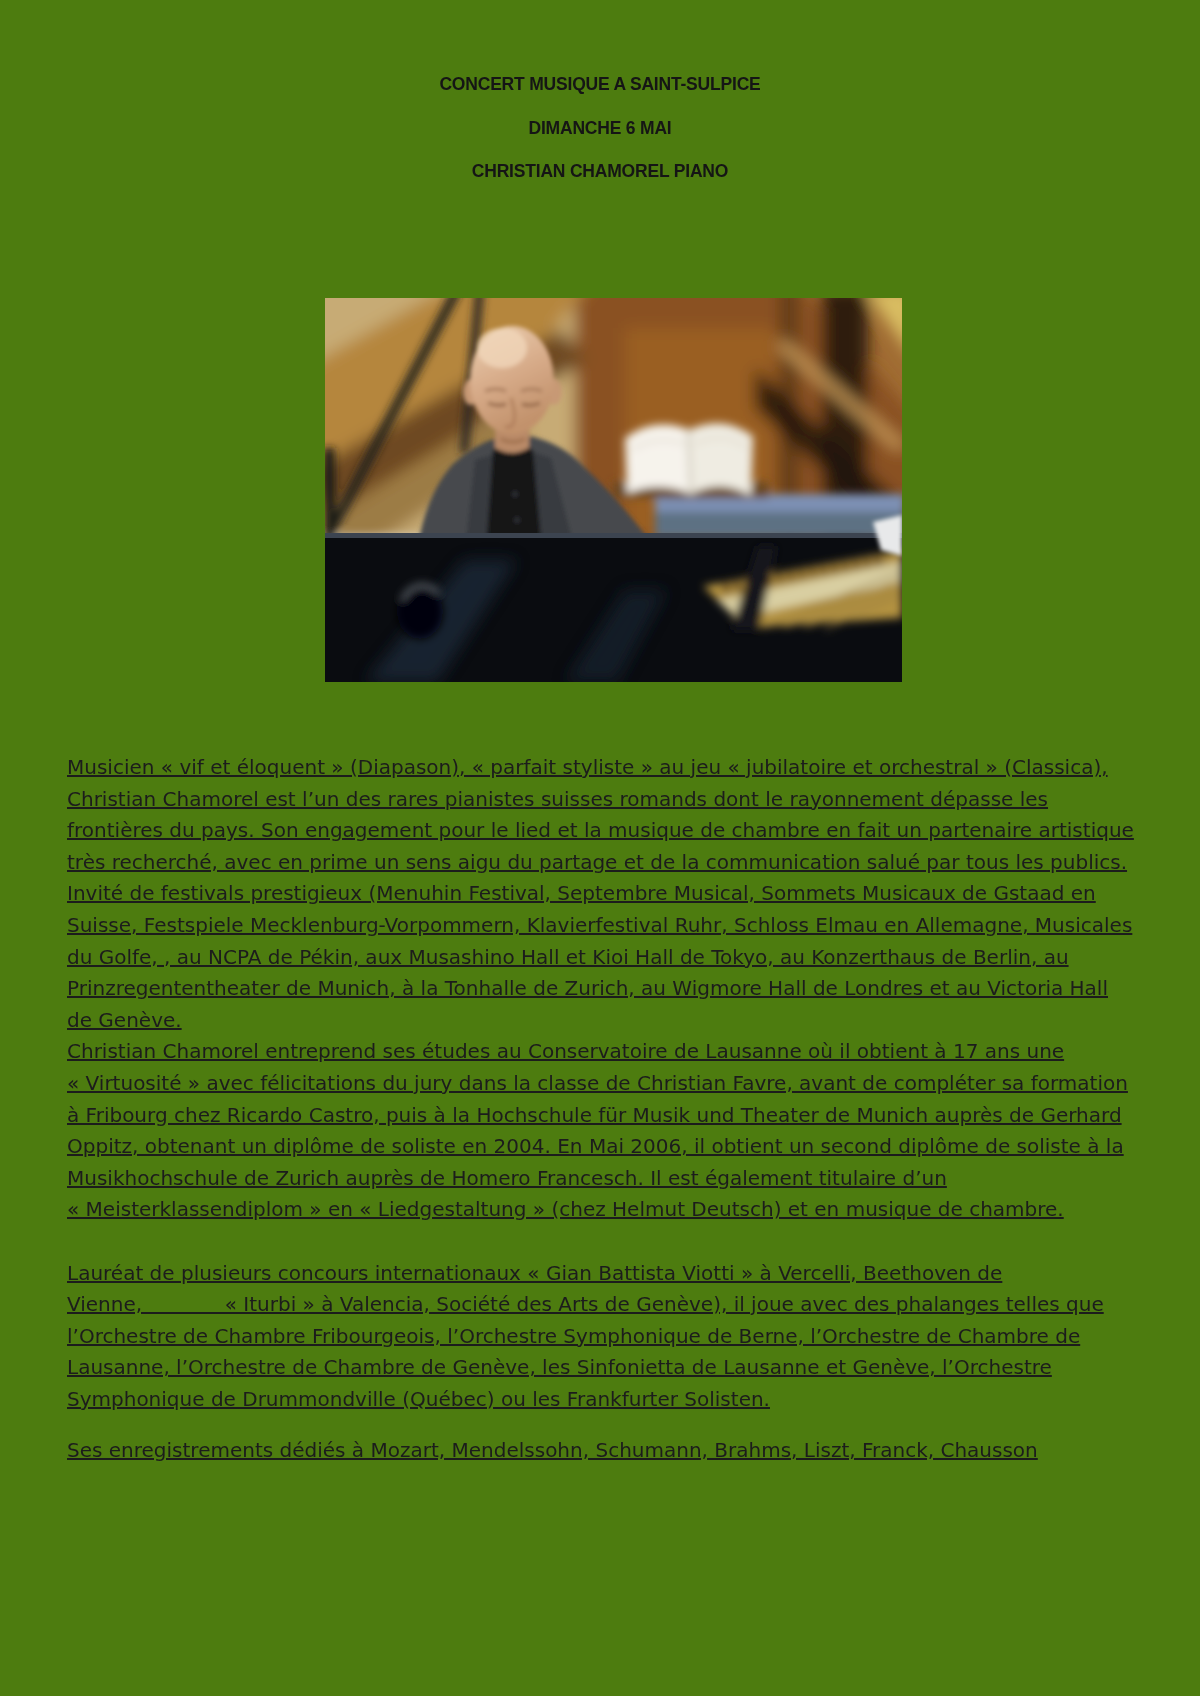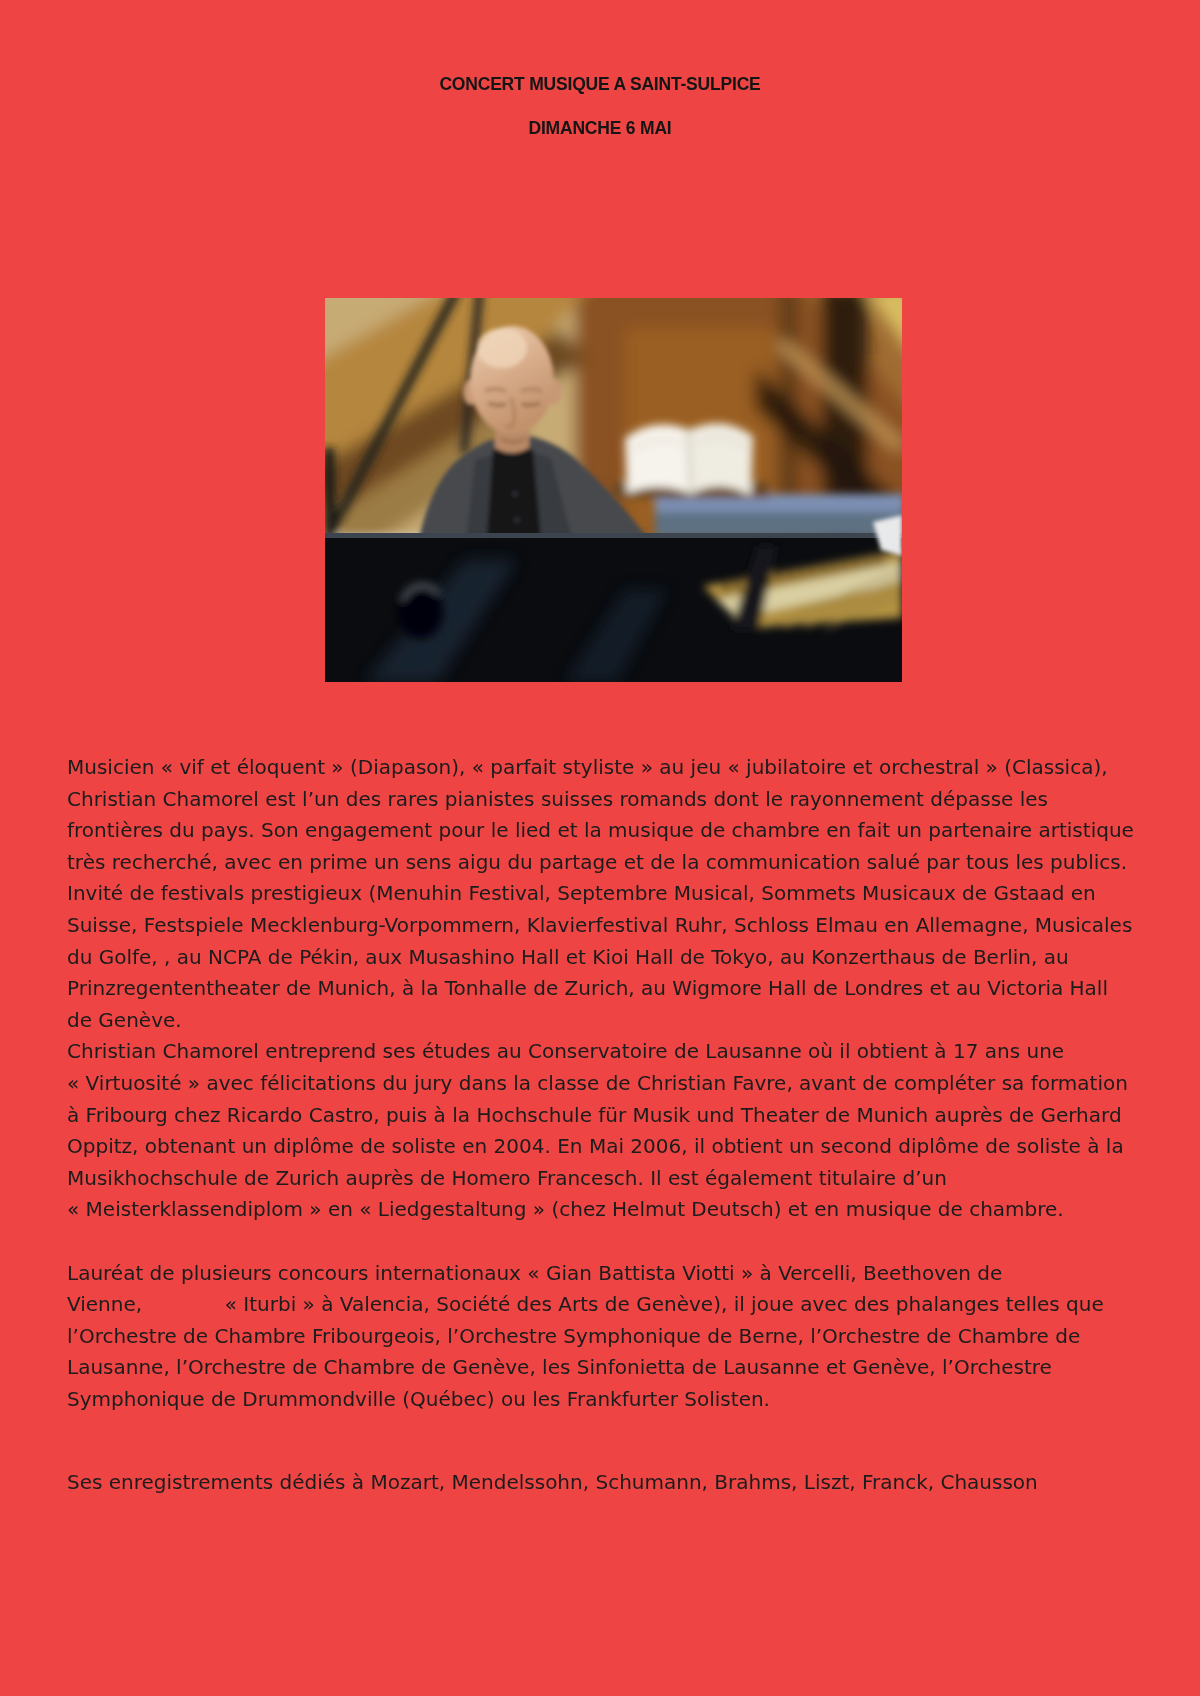--- a/index.html
+++ b/index.html
@@ -1,20 +1,20 @@
 <!DOCTYPE html>
 <html lang="fr"><head>
 <meta charset="utf-8">
 <style>
   html,body { margin:0; padding:0; background:#ffffff; }
   .page {
     position:relative;
     width:1200px;
     height:1696px;
-    background:#ef4444;
+    background:#4d7c0f;
     overflow:hidden;
     font-family:"DejaVu Sans", sans-serif;
     color:#1a1a1a;
   }
   .headings {
     position:absolute;
     top:63px; left:0; right:0;
     text-align:center;
   }
   .heading-line {
@@ -36,33 +36,35 @@
   }
   .photo-figure svg { display:block; }
   .body-text {
     position:absolute;
     left:67px; top:752px;
     width:1072px;
     font-size:20px;
     line-height:31.6px;
     letter-spacing:0px;
     color:#1c1c1c;
+    text-decoration:underline;
   }
   .body-text p { margin:0; padding:0; }
   .body-text p.gap-one { margin-top:31.6px; }
-  .body-text p.gap-two { margin-top:52px; }
+  .body-text p.gap-two { margin-top:20px; }
 </style>
 </head>
 <body>
 
 <div class="page">
 
   <header class="headings">
     <div class="heading-line">CONCERT MUSIQUE A SAINT-SULPICE</div>
     <div class="heading-line">DIMANCHE 6 MAI</div>
+    <div class="heading-line">CHRISTIAN CHAMOREL PIANO</div>
   </header>
 
   <figure class="photo-figure">
     <svg width="577" height="384" viewBox="0 0 577 384" xmlns="http://www.w3.org/2000/svg" role="img">
       <defs>
         <filter id="b8" x="-20%" y="-20%" width="140%" height="140%">
             <feGaussianBlur stdDeviation="8"></feGaussianBlur>
           </filter>
         <filter id="b4" x="-20%" y="-20%" width="140%" height="140%">
             <feGaussianBlur stdDeviation="4"></feGaussianBlur>

